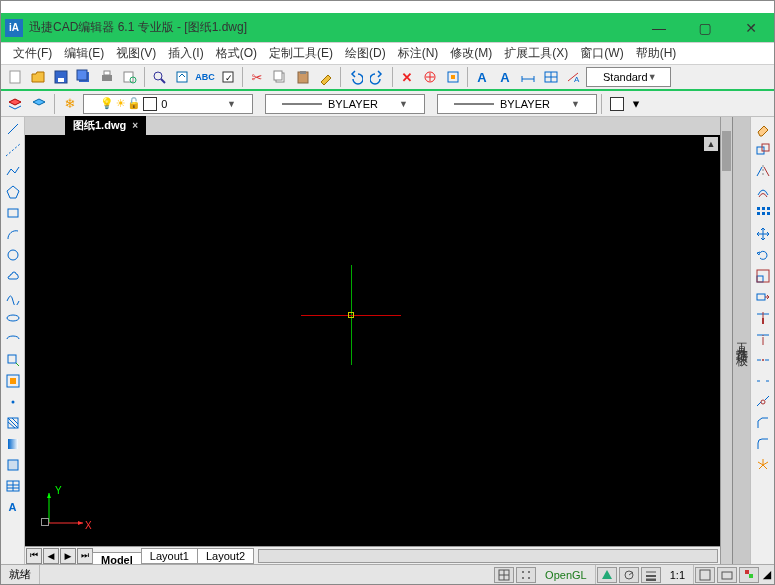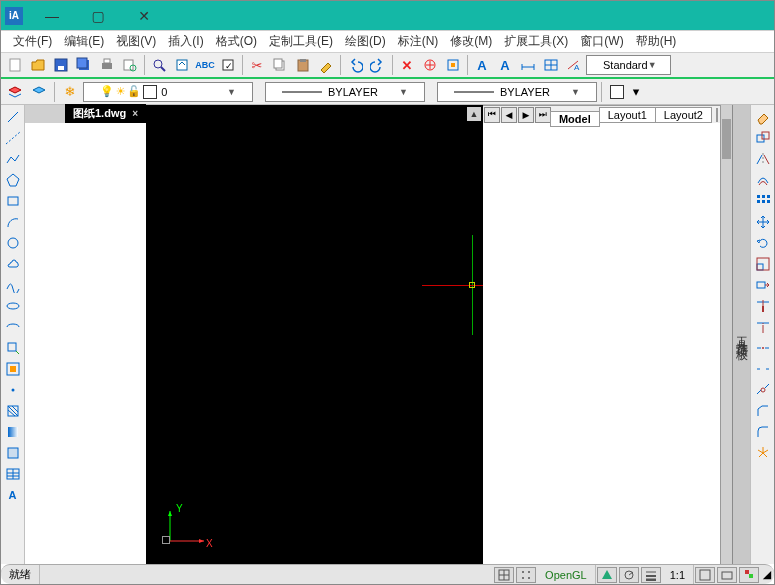--- a/index.html
+++ b/index.html
@@ -1,35 +1,35 @@
 <!DOCTYPE html>
 <html><head>
 <meta charset="utf-8">
 <style>
 * { box-sizing: border-box; margin: 0; padding: 0; user-select: none; }
 body { font-family: "Microsoft YaHei", SimSun, sans-serif; font-size: 12px; background: #f0f0f0; overflow: hidden; }
 .window { width: 775px; height: 585px; background: #fff; border: 1px solid #888; display: flex; flex-direction: column; overflow: hidden;}
-.titlebar { height: 30px; background: #14b8a6; display: flex; align-items: center; padding-left: 4px; border-bottom: 1px solid #d0d0d0;}
+.titlebar { height: 30px; background: #22c55e; display: flex; align-items: center; padding-left: 4px; border-bottom: 1px solid #d0d0d0; margin-top: 12px;}
 .titlebar .logo { width:18px;height:18px;background:#1e73be;display:flex;align-items:center;justify-content:center;color:#fff;font-size:10px;font-weight:bold;margin-right:6px;}
 .titlebar .title { flex:1; color:#333; font-size:12px;}
 .titlebar .ctrls { display:flex; }
 .titlebar .ctrl { width:46px;height:30px;display:flex;align-items:center;justify-content:center;font-size:14px;color:#333;}
 .menubar { height:22px; background:#fff; display:flex; align-items:center; padding-left:6px; border-bottom:1px solid #d0d0d0;}
 .menubar .mitem { padding:2px 6px; color:#333; font-size:12px;}
 .toolbar { height:26px; background:#efefef; border-bottom:2px solid #22c55e; display:flex; align-items:center; padding:0 3px; gap:1px;}
 .tbtn { width:22px;height:22px;display:flex;align-items:center;justify-content:center;font-size:13px;border:1px solid transparent;}
 .tsep{width:1px;height:20px;background:#b0b0b0;margin:0 2px;}
 .tdropdown{height:20px;border:1px solid #888;background:#fff;font-size:11px;padding:0 16px;display:flex;align-items:center;}
 .tdropdown .arrow{margin-left:auto;font-size:9px;color:#555;}
 .toolbar2{height:26px;background:#efefef;border-bottom:1px solid #c0c0c0;display:flex;align-items:center;padding:0 3px;gap:2px;}
 .colorbox{width:14px;height:14px;border:1px solid #333;}
 .main-area{flex:1;display:flex;min-height:0;}
 .left-tools{width:24px;background:#efefef;border-right:1px solid #c0c0c0;display:flex;flex-direction:column;padding-top:2px;gap:1px;align-items:center;}
 .ltbtn{width:20px;height:20px;display:flex;align-items:center;justify-content:center;font-size:12px;border:1px solid transparent;}
-.canvas-wrap{flex:1;display:flex;flex-direction:row;min-width:0;}
+.canvas-wrap{flex:1;display:flex;flex-direction:column;min-width:0;}
 .file-tab-row{height:18px;background:#d0d0d0;display:flex;align-items:flex-end;}
 .file-tab{background:#000;color:#fff;padding:2px 8px;font-size:11px;font-weight:bold;display:flex;align-items:center;gap:6px;margin-left:40px;border-radius:0 0 0 0;}
 .file-tab .x{font-size:10px;color:#ccc;}
 .canvas{flex:1;background:#000;position:relative;overflow:hidden;}
 .cross-v{position:absolute;left:326px;top:130px;width:1px;height:100px;background:#0a0;}
 .cross-h{position:absolute;left:276px;top:180px;width:100px;height:1px;background:#c00;}
 .cross-box{position:absolute;left:323px;top:177px;width:6px;height:6px;border:1px solid #cc0;}
 .ucs{position:absolute;left:20px;bottom:23px;}
 .ucs .y{color:#0f0;font-size:10px;position:absolute;left:10px;top:-38px;}
 .ucs .x{color:#f33;font-size:10px;position:absolute;left:40px;top:-3px;}
@@ -43,33 +43,34 @@
 .layout-scroll{flex:1;height:14px;background:#e0e0e0;border:1px solid #999;margin-left:4px;margin-right:2px;}
 .right-side{width:30px;display:flex;}
 .scroll-v{width:14px;background:#d0d0d0;border-left:1px solid #999;position:relative;}
 .scroll-thumb{position:absolute;left:1px;top:14px;right:1px;height:40px;background:#a0a0a0;}
 .panel-col{flex:1;background:#c8c8c8;display:flex;flex-direction:column;align-items:center;justify-content:center;color:#333;font-size:12px;writing-mode:vertical-rl;letter-spacing:3px;border-left:1px solid #8a8a8a;}
 .right-tools{width:24px;background:#efefef;border-left:1px solid #c0c0c0;display:flex;flex-direction:column;padding-top:2px;gap:1px;align-items:center;}
 .cmdline{height:65px;border-top:1px solid #888;display:flex;}
 .cmd-handle{width:8px;background:#d8d8d8;border-right:1px solid #aaa;}
 .cmd-text{flex:1;background:#fff;font-family:SimSun,monospace;font-size:12px;line-height:1.25;padding:1px 3px;overflow:hidden;color:#000;white-space:pre-wrap;border:1px solid #888;}
 .cmd-scroll{width:16px;background:#e0e0e0;border-left:1px solid #999;}
-.statusbar{height:20px;background:#e5e5e5;border-top:1px solid #aaa;display:flex;align-items:center;font-size:11px;border-radius:9px;}
+.statusbar{height:20px;background:#e5e5e5;border-top:1px solid #aaa;display:flex;align-items:center;font-size:11px;}
 .statusbar .cell{padding:0 8px;border-right:1px solid #bbb;height:100%;display:flex;align-items:center;}
 .statusbar .spring{flex:1;}
 .sbtn{width:20px;height:16px;border:1px solid #999;background:#ddd;display:flex;align-items:center;justify-content:center;margin:0 1px;font-size:10px;}
 svg{display:block;}
 </style>
 </head>
 <body>
 
 <div class="window">
 
   <div class="titlebar">
     <div class="logo">iA</div>
+    <div class="title">迅捷CAD编辑器 6.1 专业版  -  [图纸1.dwg]</div>
     <div class="ctrls">
       <div class="ctrl">—</div>
       <div class="ctrl">▢</div>
       <div class="ctrl">✕</div>
     </div>
   </div>
 
   <div class="menubar">
     <div class="mitem">文件(F)</div>
     <div class="mitem">编辑(E)</div>

